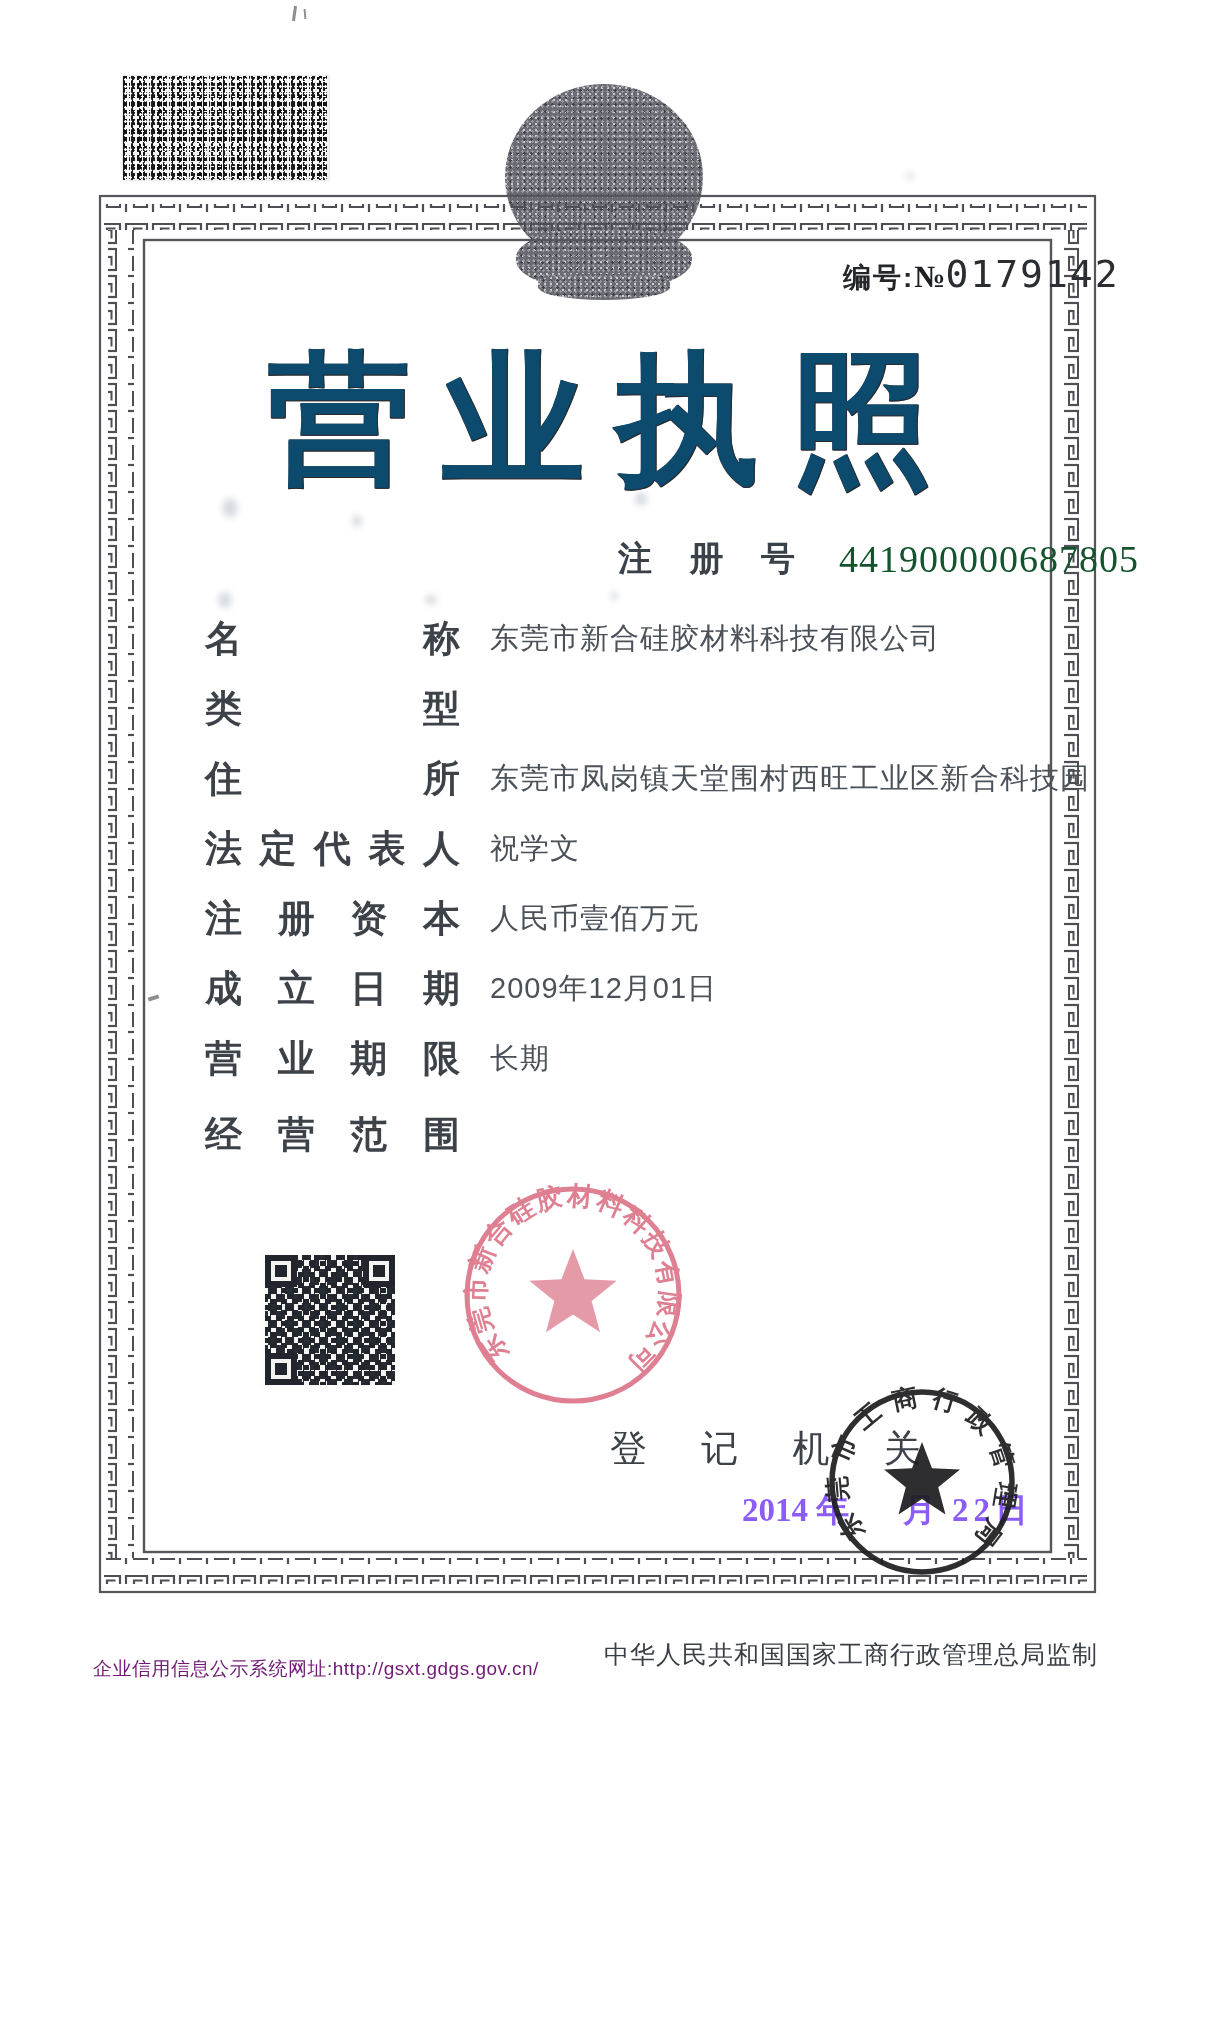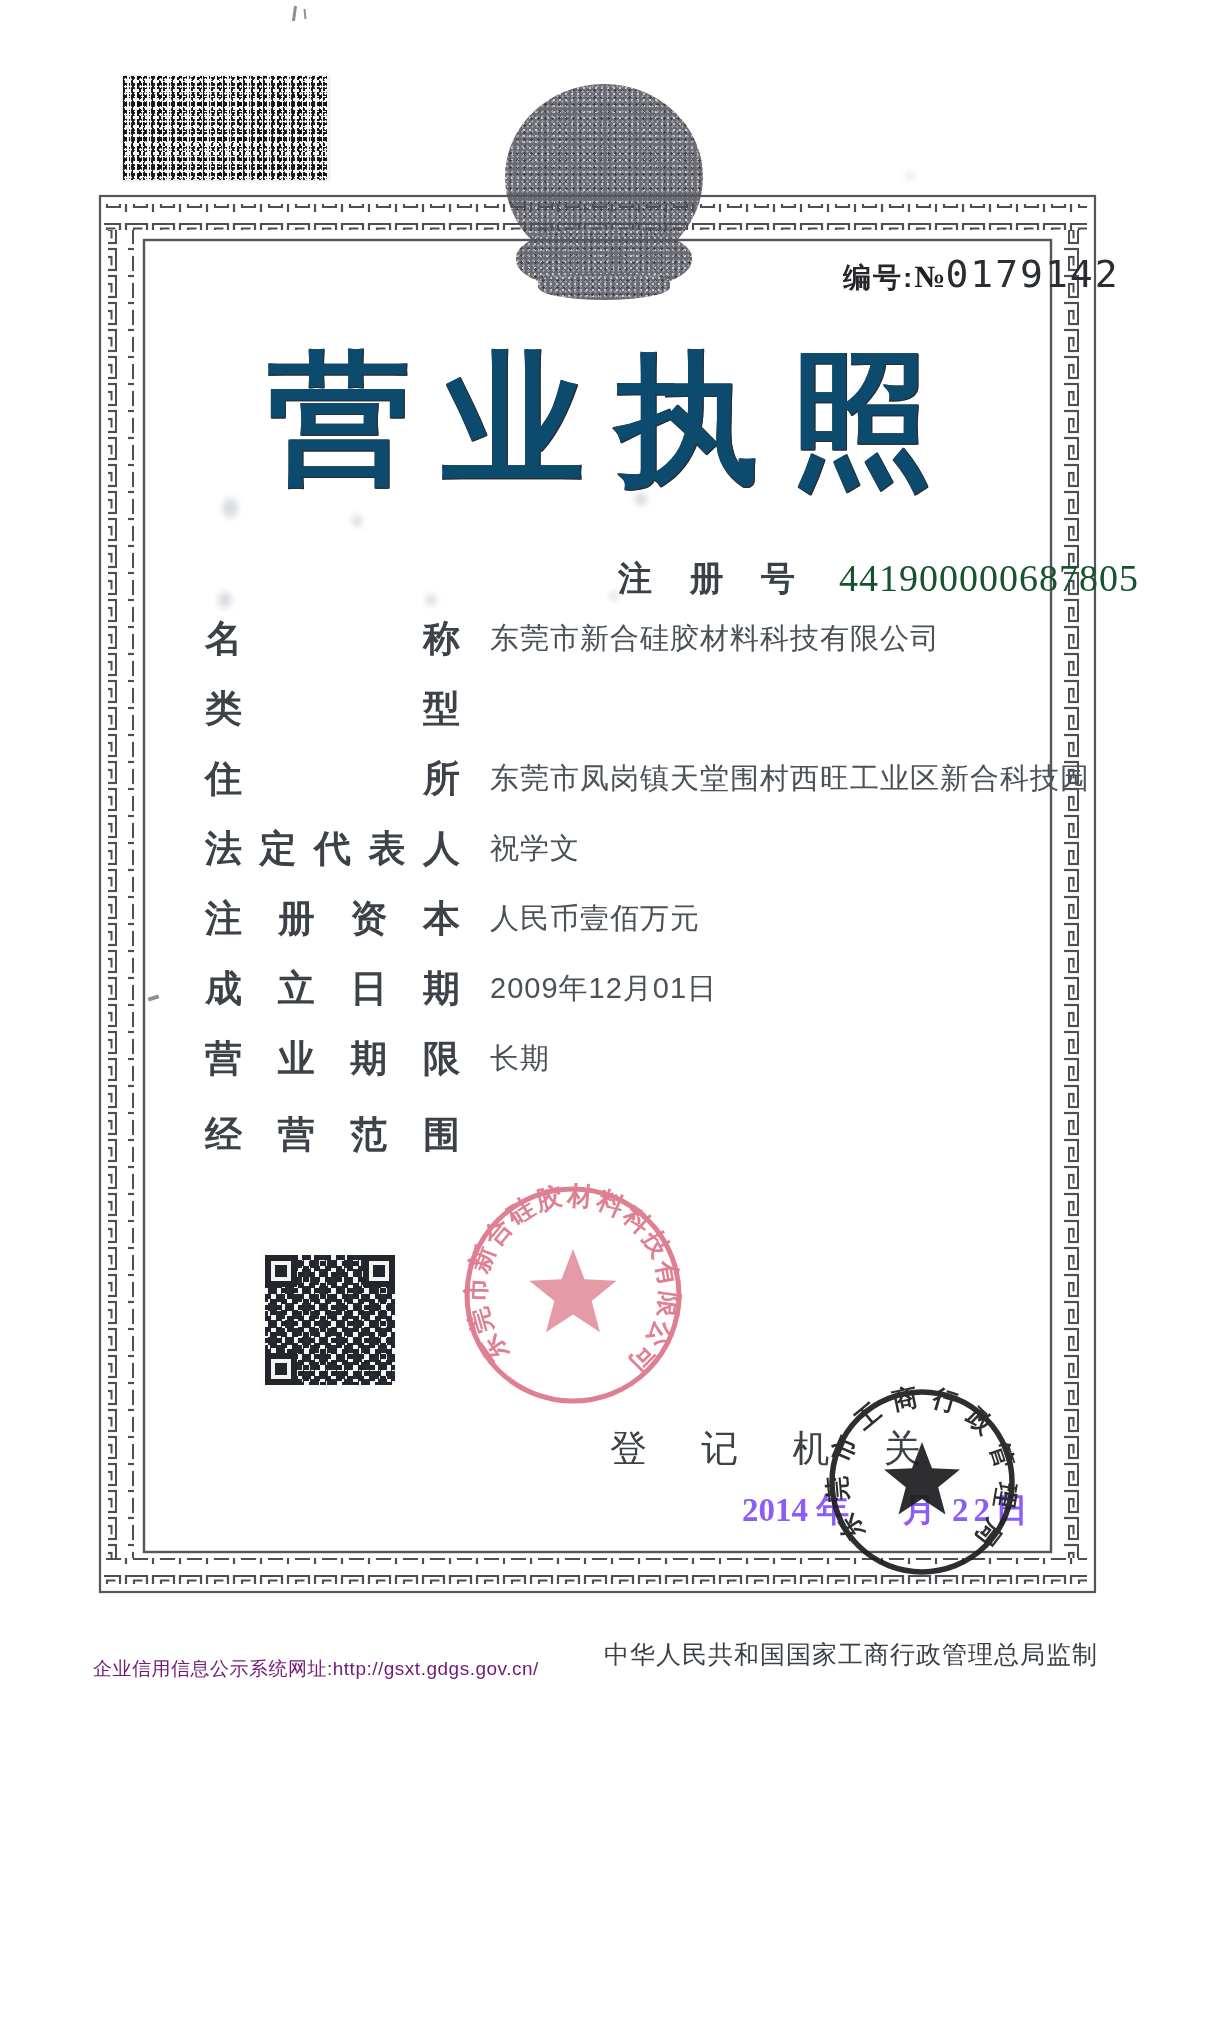--- a/index.html
+++ b/index.html
@@ -39,21 +39,21 @@
   .serial .lbl{font-size:28px;font-weight:600;color:#24262a;letter-spacing:2px;}
   .serial .nosym{font-size:31px;font-weight:700;font-family:"Liberation Serif",serif;color:#1d1f22;}
   .serial .digits{font-size:38px;font-family:"DejaVu Sans Mono",monospace;color:#2a2d31;letter-spacing:2px;}
 
   
   .title{left:268px;top:348px;font-size:142px;line-height:1;font-weight:900;
     letter-spacing:32px;color:#0c4a6e;z-index:3;
     text-shadow:1px 0 0 #2b2b2f,0 1px 0 #2b2b2f,1px 1px 0 #2b2b2f;}
 
   
-  .regno{left:618px;top:556px;display:flex;align-items:flex-start;gap:30px;z-index:3;}
+  .regno{left:618px;top:536px;display:flex;align-items:center;gap:30px;z-index:3;}
   .regno .lbl{font-size:34px;font-weight:600;letter-spacing:14px;color:#3b4148;}
   .regno .num{font-size:38px;font-family:"Liberation Serif",serif;color:#14532d;letter-spacing:1px;}
 
   
   .rows{left:205px;top:604px;width:885px;z-index:3;}
   .row{display:flex;align-items:center;height:70px;}
   .row.scope{align-items:flex-start;height:auto;margin-top:16px;}
   .flabel{width:255px;flex:0 0 255px;font-size:37px;font-weight:600;color:#3c4248;}
   .char-spread{display:flex;justify-content:space-between;}
   .fvalue{margin-left:30px;font-size:29px;color:#4b5158;letter-spacing:1px;white-space:nowrap;}

